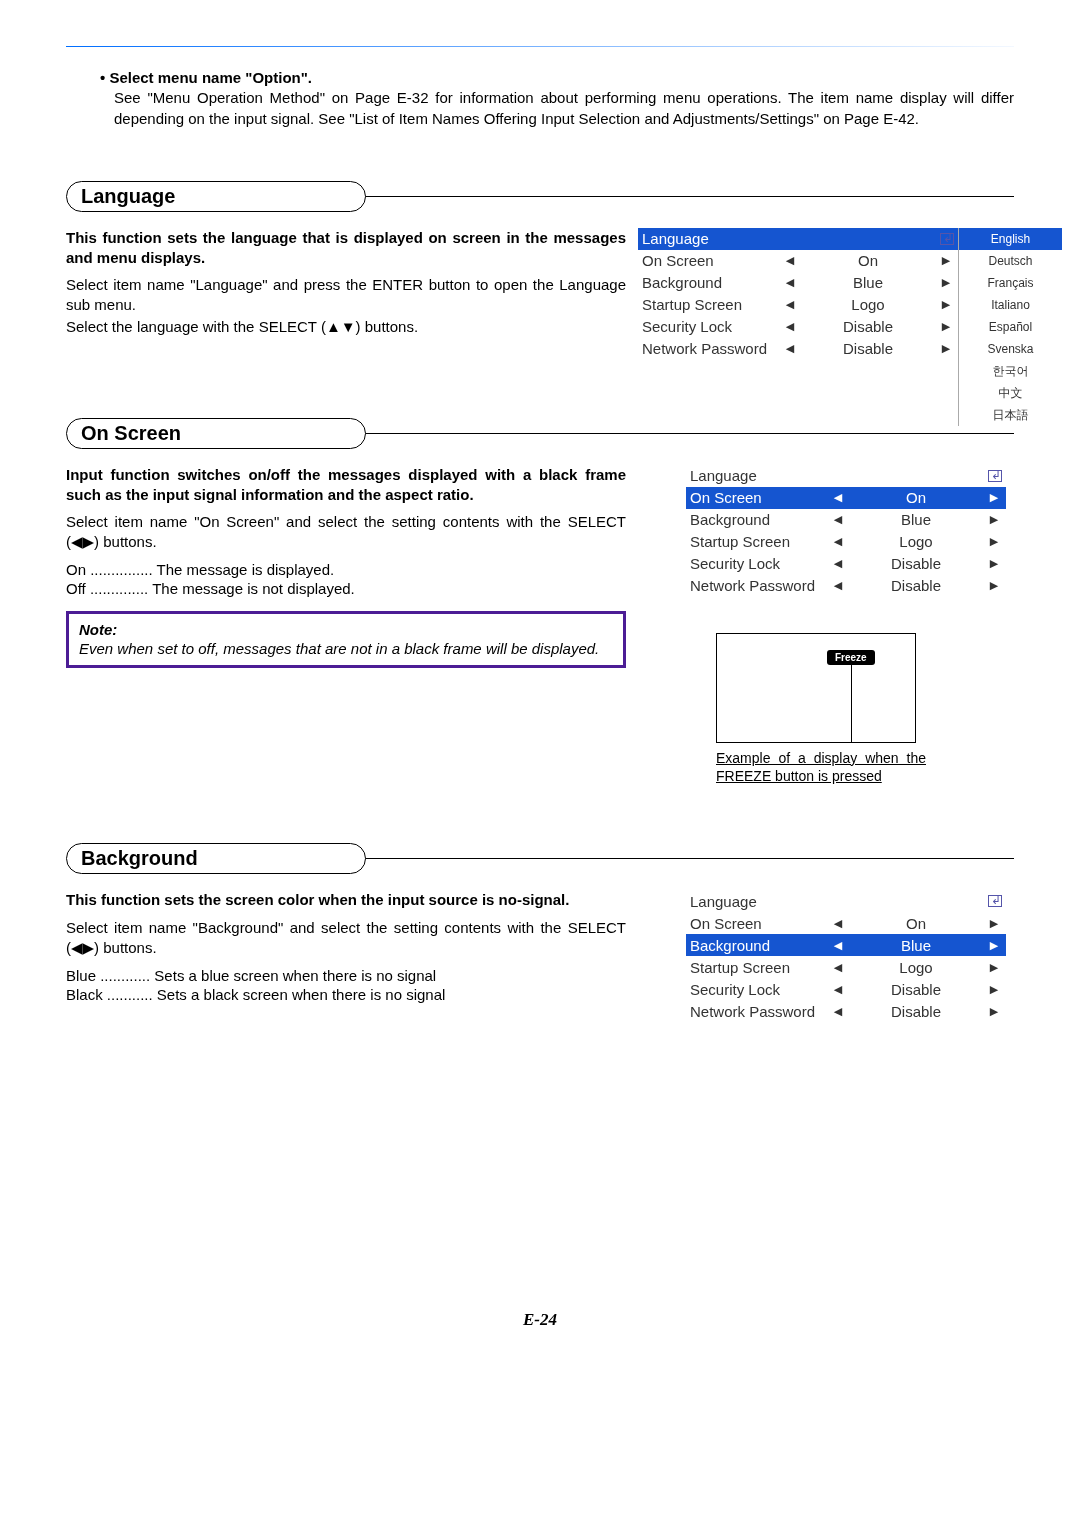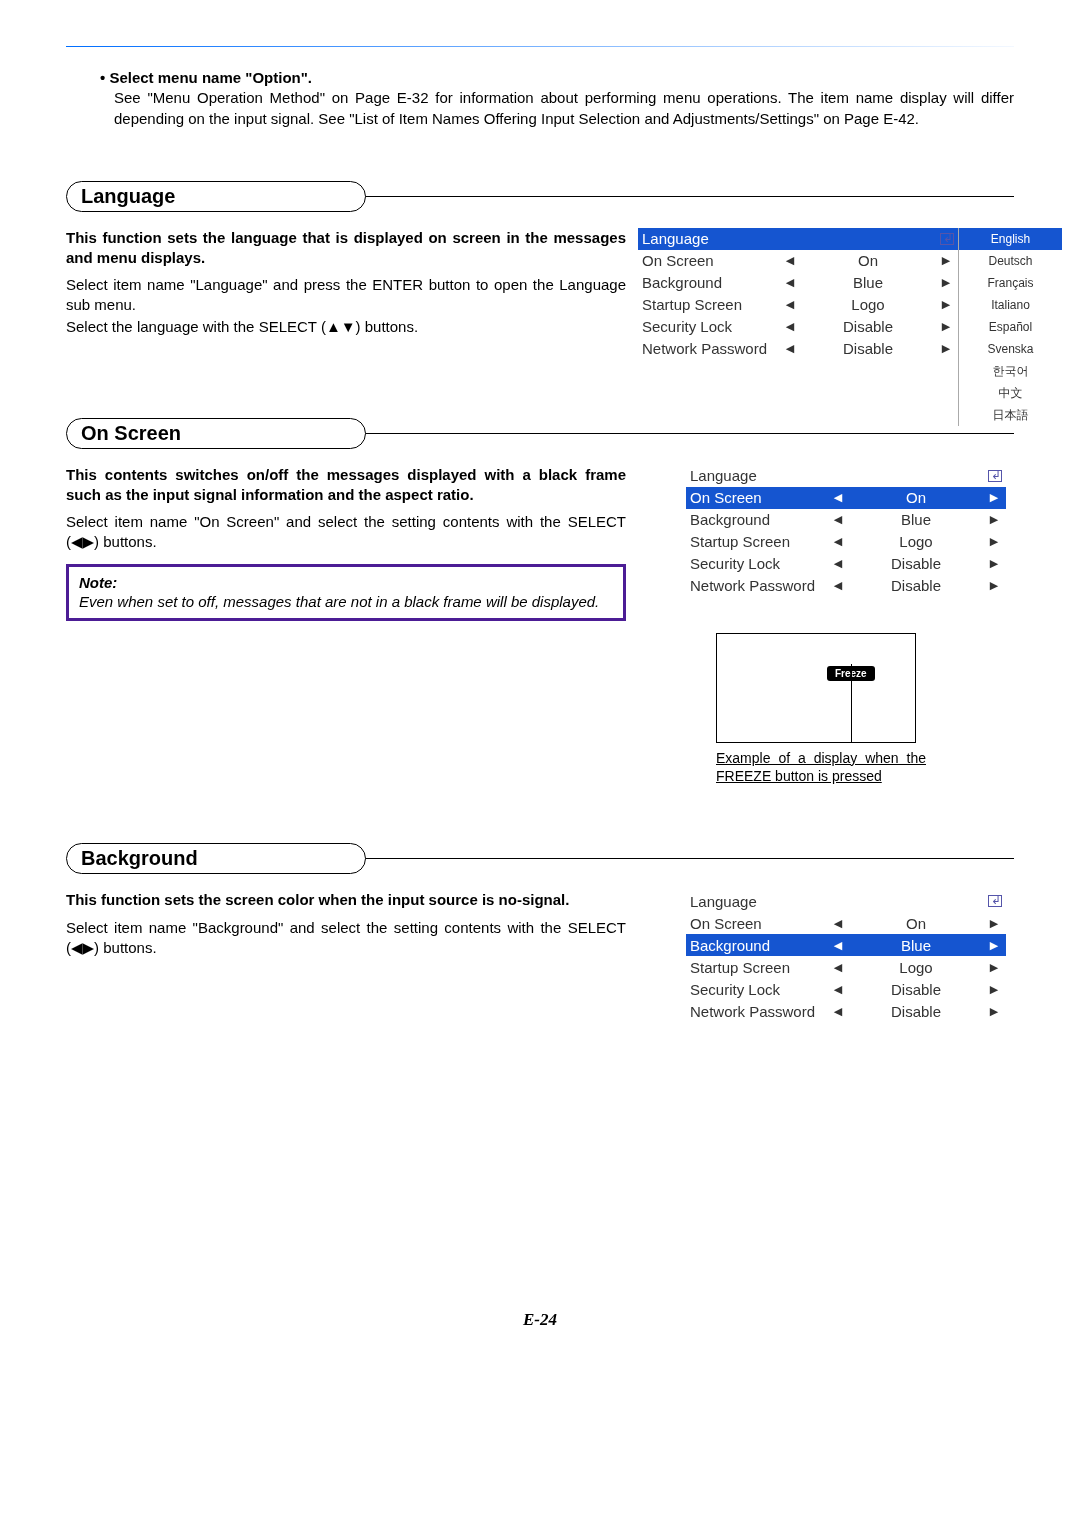--- a/index.html
+++ b/index.html
@@ -88,21 +88,21 @@
 
   
   .note { border:3px solid #4c1d95; padding:6px 10px; margin-top:12px; font-size:15px; line-height:1.3; }
   .note-h { font-weight:700; font-style:italic; }
   .note-b { font-style:italic; }
 
   
   .freeze-wrap { margin-top:36px; margin-left:78px; width:200px; }
   .freeze-box { width:200px; height:110px; border:1px solid #000; position:relative; }
   .freeze-badge {
-    position:absolute; left:110px; top:32px;
+    position:absolute; left:110px; top:16px;
     background:#000; color:#fff; font-size:10px; font-weight:700;
     padding:2px 8px; border-radius:3px;
   }
   .freeze-line {
     position:absolute; left:134px; top:30px; width:1px; height:78px; background:#000;
   }
   .freeze-cap { font-size:14px; line-height:1.3; margin-top:6px; text-align:justify; width:210px;text-decoration:underline; }
 
   
   .footer {
@@ -194,22 +194,26 @@
   </div>
 
   <div class="section">
     <div class="section-h">
       <div class="pill">On Screen</div>
       <div class="section-rule"></div>
     </div>
 
     <div class="sec-body">
       <div class="sec-text">
-        <p class="bold">This contents switches on/off the messages displayed with a black frame such as the input signal information and the aspect ratio.</p>
+        <p class="bold">Input function switches on/off the messages displayed with a black frame such as the input signal information and the aspect ratio.</p>
         <p>Select item name "On Screen" and select the setting contents with the SELECT (◀▶) buttons.</p>
+        <div class="defs">
+          <div>On ............... The message is displayed.</div>
+          <div>Off .............. The message is not displayed.</div>
+        </div>
         <div class="note">
           <div class="note-h">Note:</div>
           <div class="note-b">Even when set to off, messages that are not in a black frame will be displayed.</div>
         </div>
       </div>
 
       <div class="sec-right">
         <div class="osd" id="osd-onscreen" style="margin-left:48px;">
             <div class="row">
               <div class="lbl">Language</div>
@@ -262,20 +266,24 @@
   <div class="section">
     <div class="section-h">
       <div class="pill">Background</div>
       <div class="section-rule"></div>
     </div>
 
     <div class="sec-body">
       <div class="sec-text">
         <p class="bold">This function sets the screen color when the input source is no-signal.</p>
         <p>Select item name "Background" and select the setting contents with the SELECT (◀▶) buttons.</p>
+        <div class="defs">
+          <div>Blue ............ Sets a blue screen when there is no signal</div>
+          <div>Black ........... Sets a black screen when there is no signal</div>
+        </div>
       </div>
 
       <div class="sec-right">
         <div class="osd" id="osd-bg" style="margin-left:48px;">
             <div class="row">
               <div class="lbl">Language</div>
               <div style="flex: 1 1 auto;"></div>
               <span class="icon-enter"></span>
             </div>
             <div class="row">

